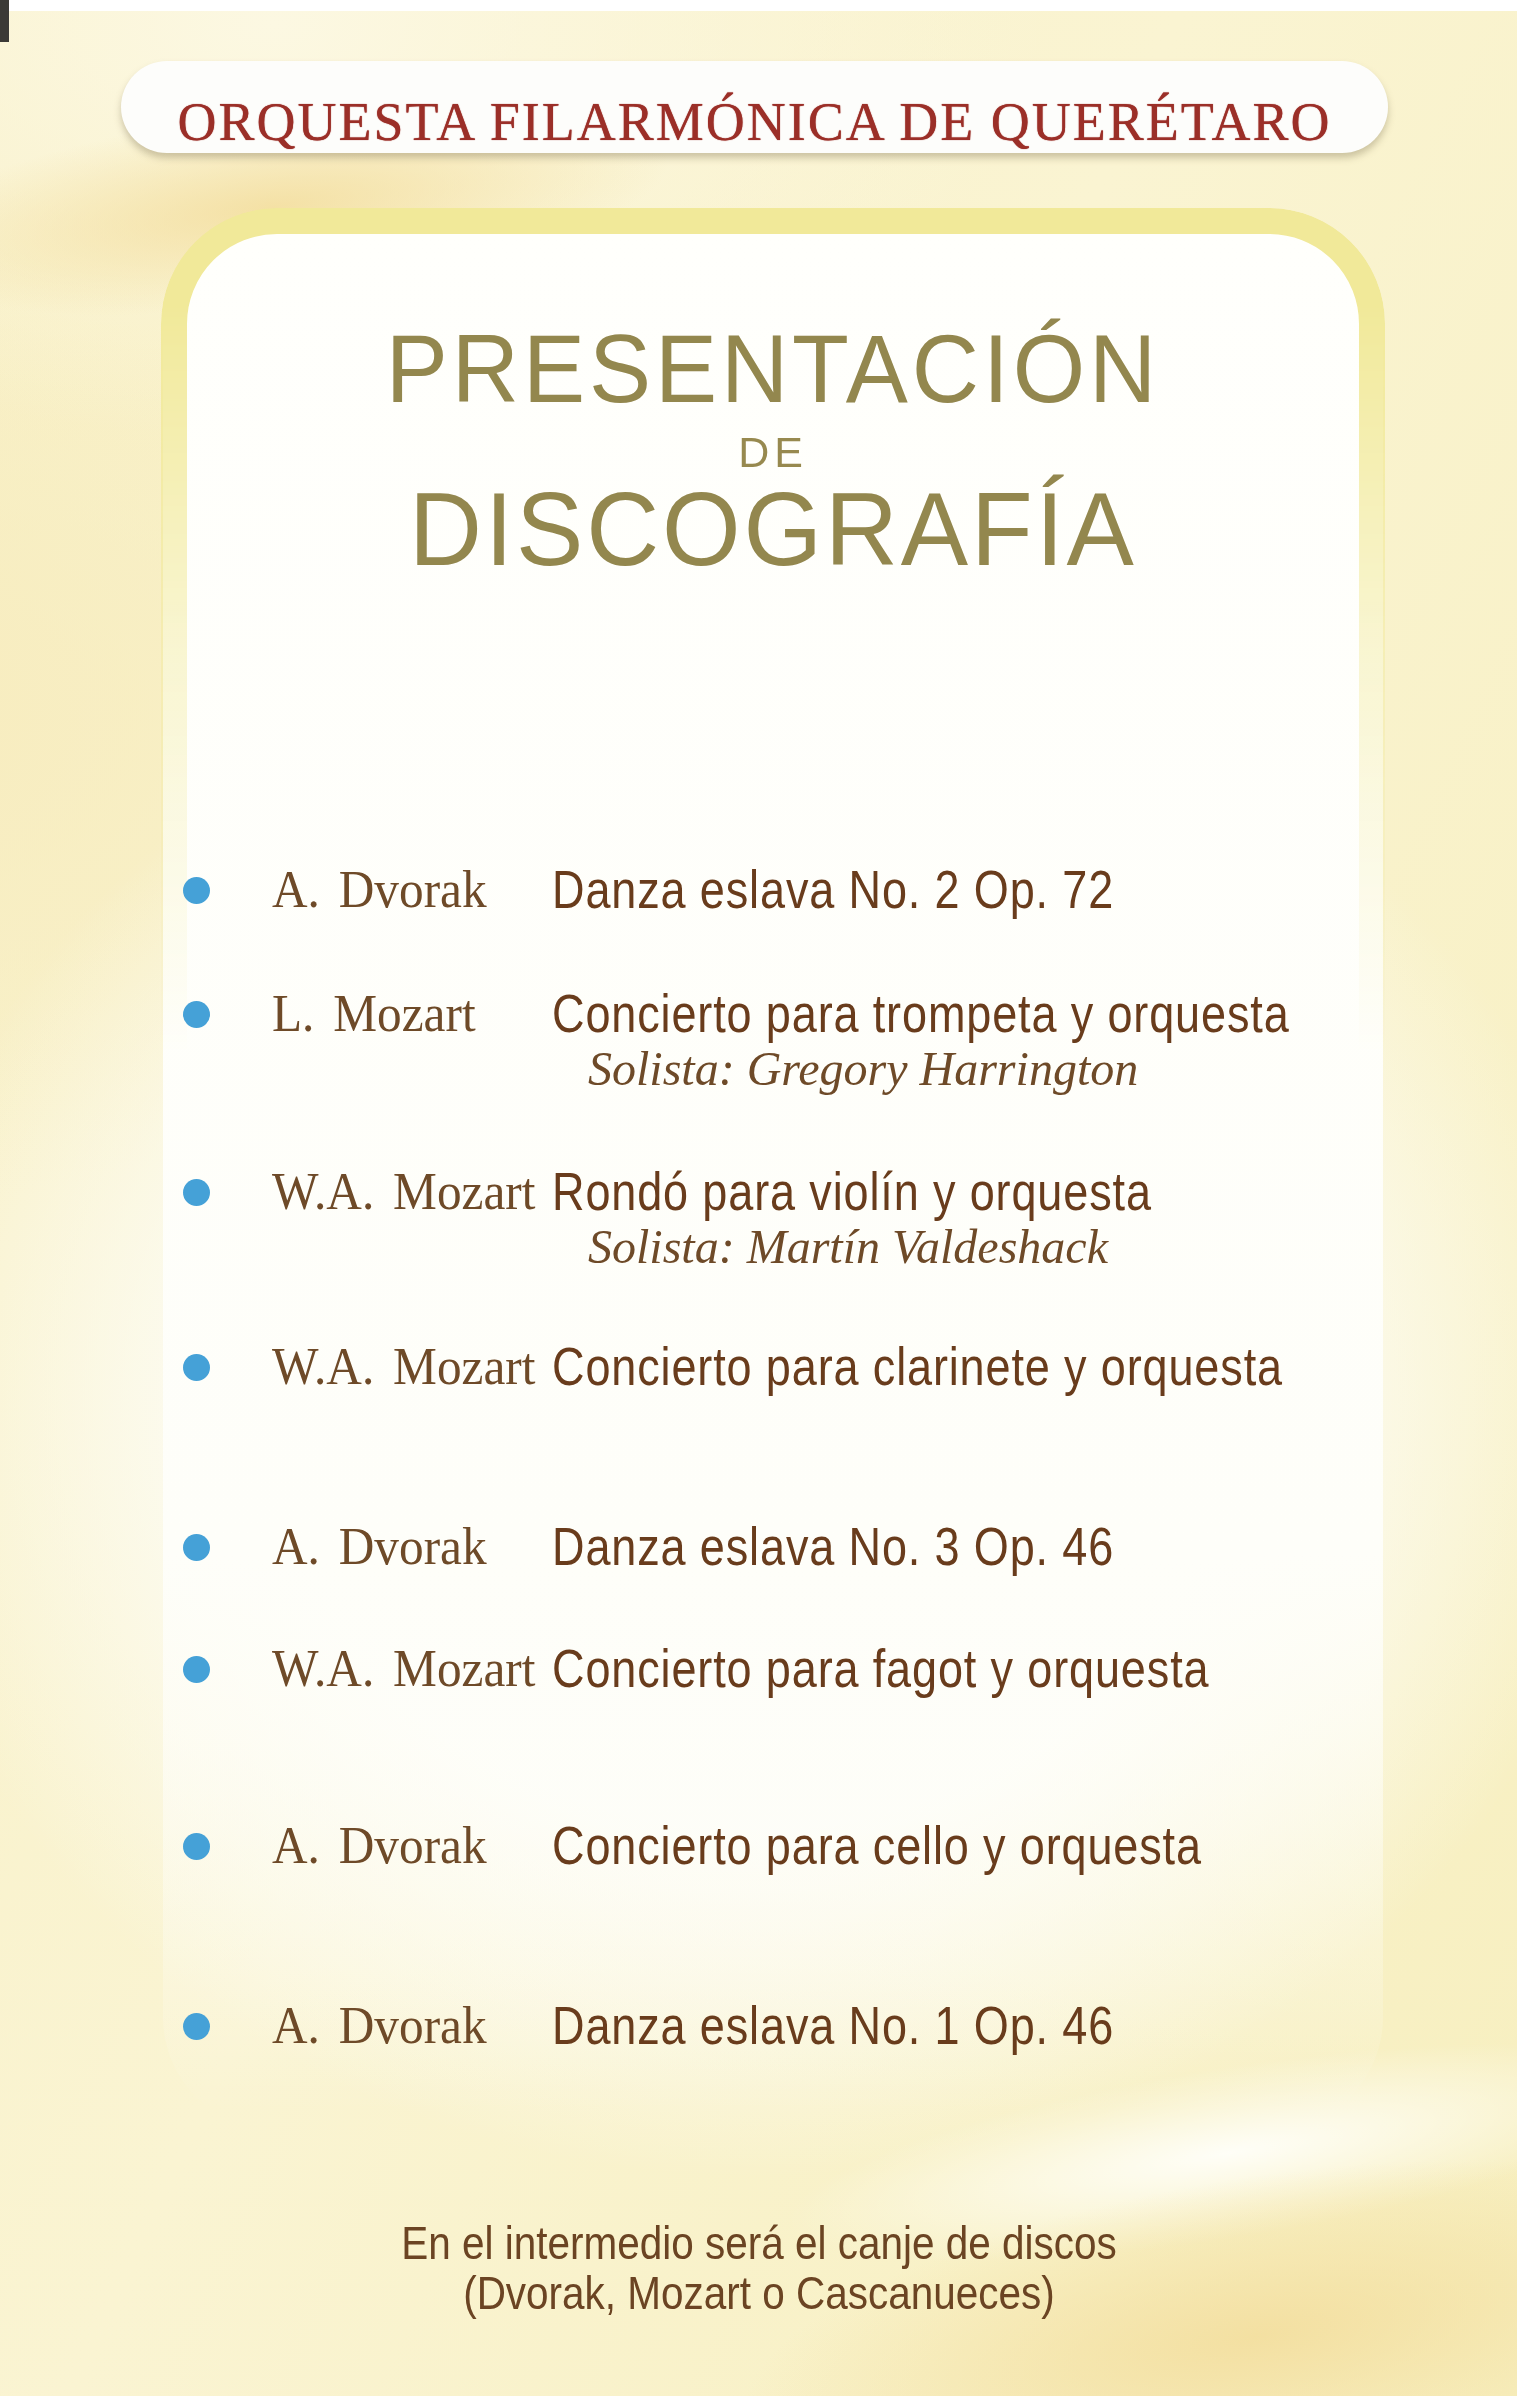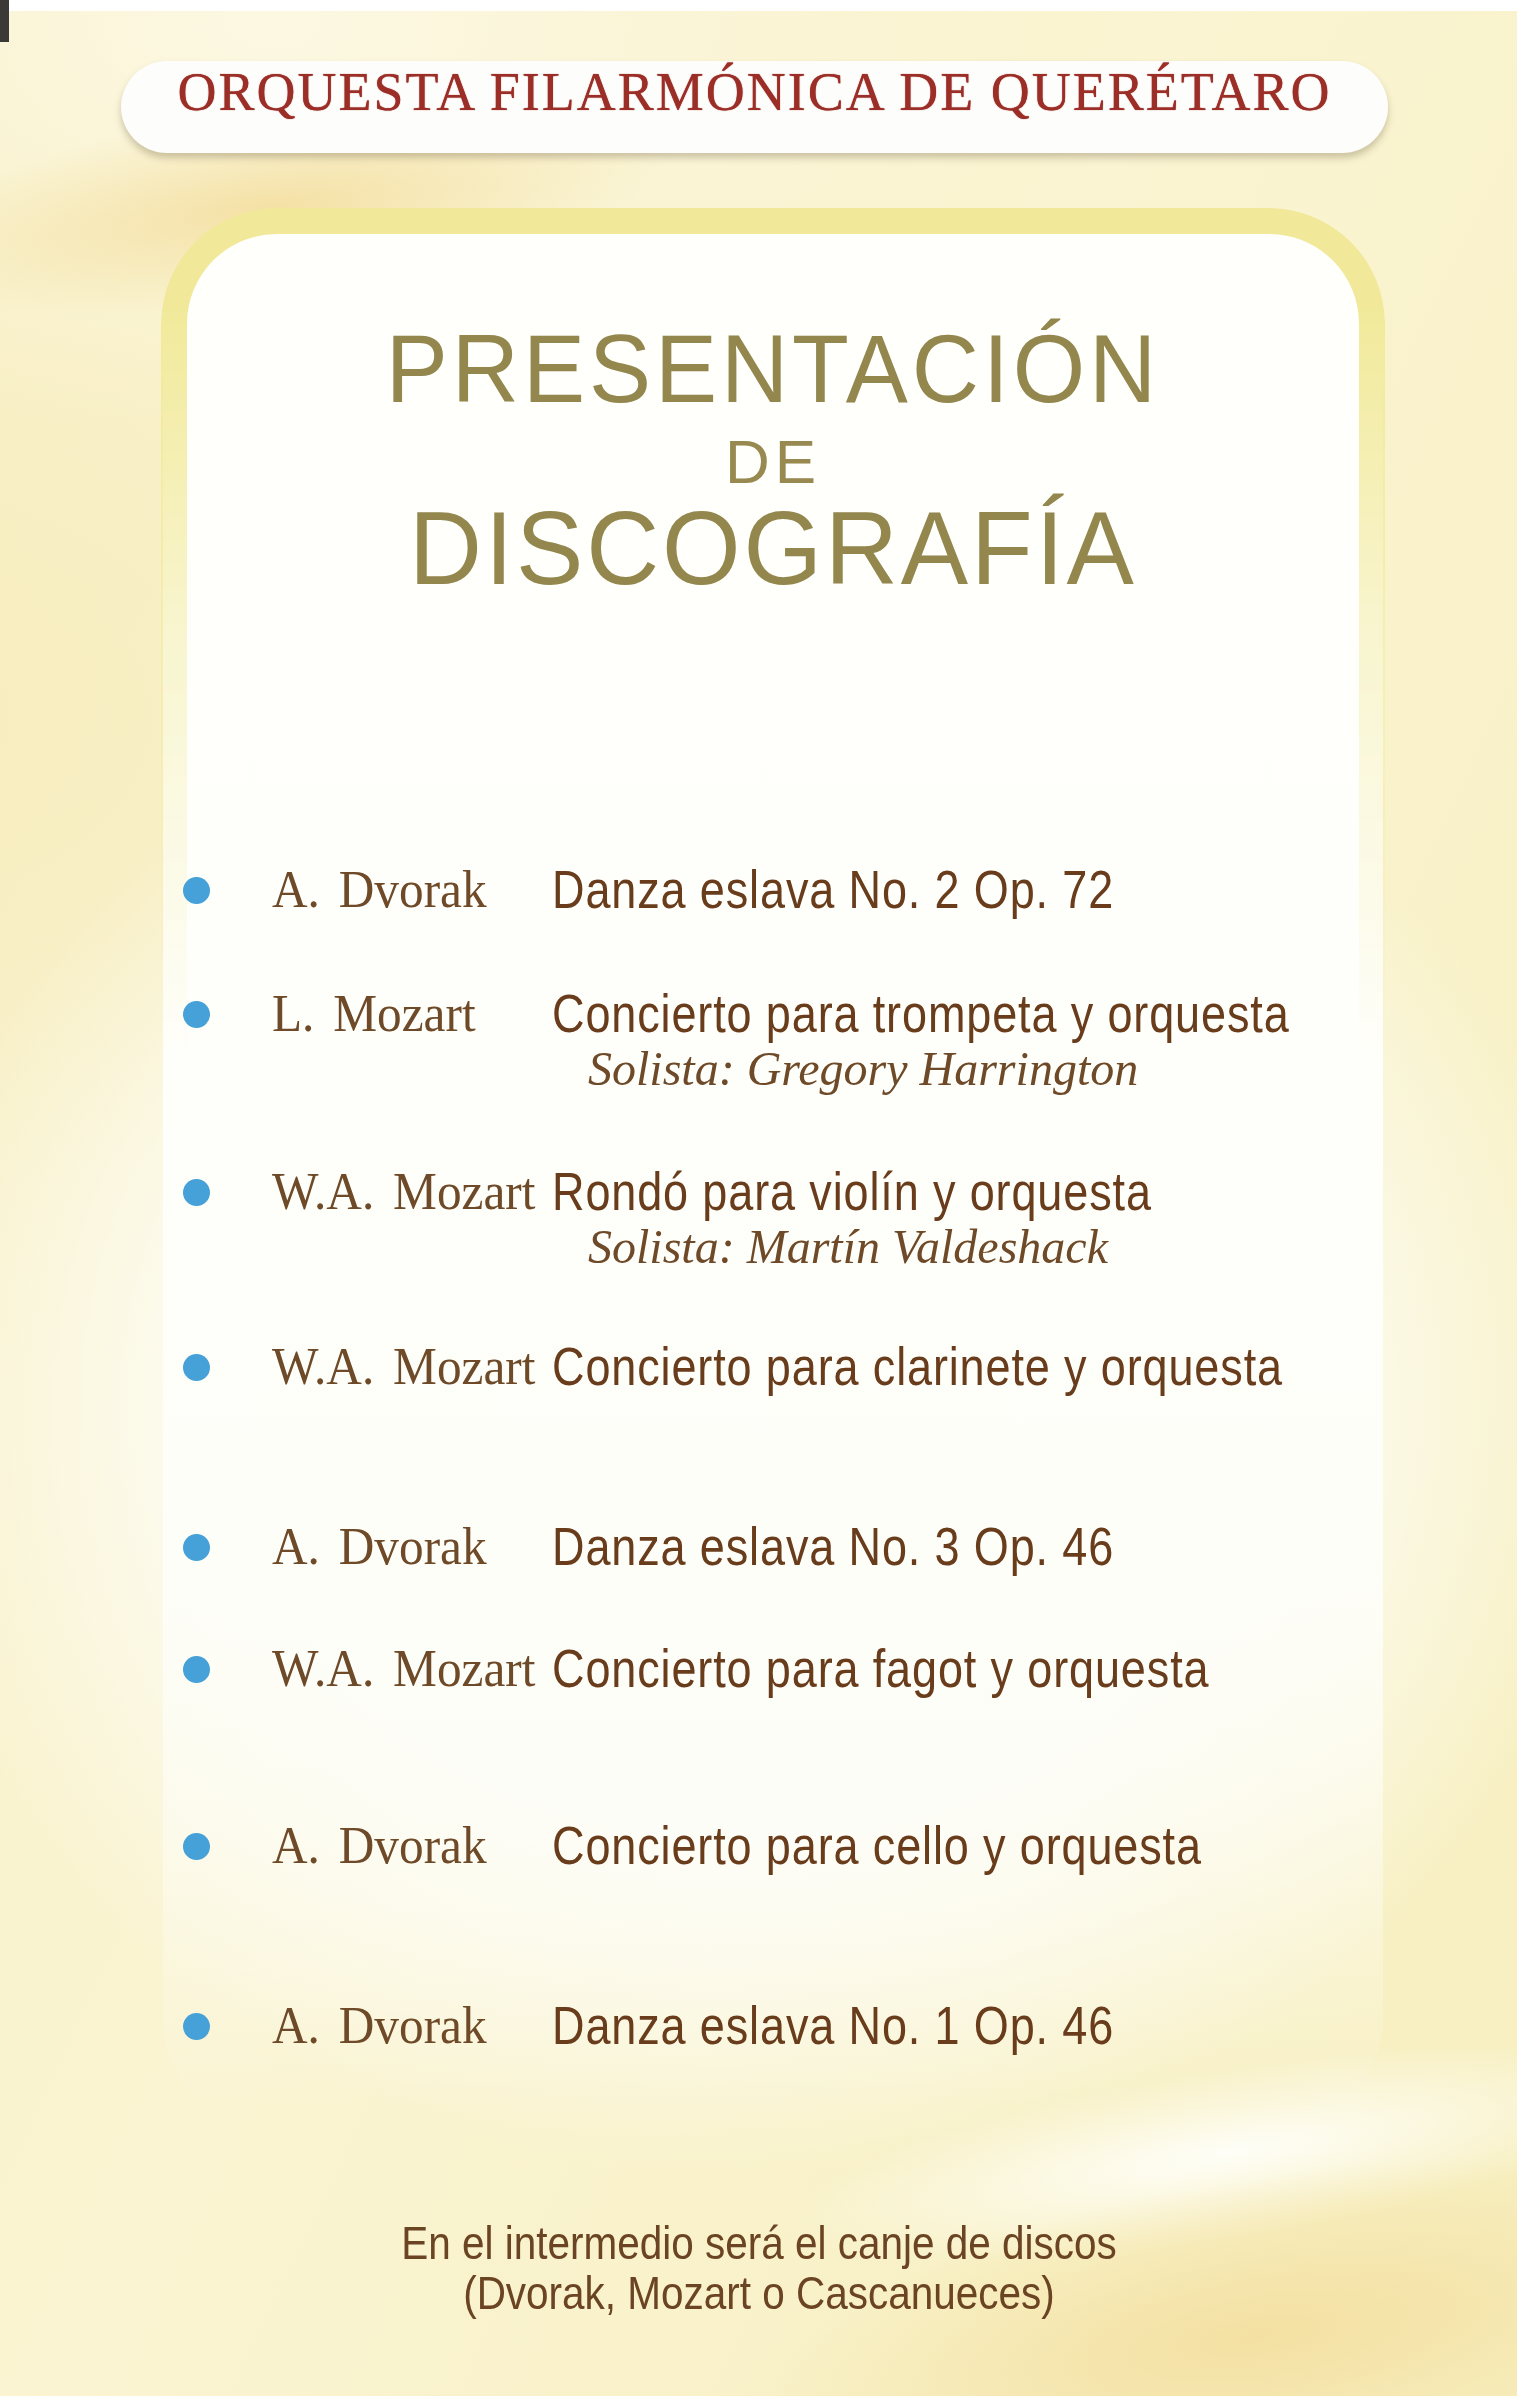--- a/index.html
+++ b/index.html
@@ -15,34 +15,34 @@
   .band-bottomright{left:515px;top:2109px;width:1485px;height:455px;transform:rotate(-9deg);
     background:radial-gradient(50% 50% at 50% 50%, rgba(243,222,158,.9), rgba(243,222,158,0) 70%);}
   .band-bottomwhite{left:634px;top:2039px;width:1188px;height:228px;transform:rotate(-9deg);
     background:radial-gradient(50% 50% at 50% 50%, rgba(255,255,250,.95), rgba(255,255,250,0) 75%);}
   .content-glow{position:absolute;left:-119px;top:634px;width:1742px;height:1544px;
     background:radial-gradient(closest-side, #fdfdf7 55%, rgba(253,253,247,0) 100%);}
   .scan-strip{position:absolute;left:0;top:0;width:100%;height:11px;background:#ffffff;}
   .scan-corner{position:absolute;left:0;top:0;width:9px;height:42px;background:#3b3a36;}
 
   .banner-pill{position:absolute;left:121px;top:61px;width:1267px;height:92px;
-    background:#fdfdfb;border-radius:47px;display:flex;align-items:flex-start;justify-content:center;
+    background:#fdfdfb;border-radius:47px;display:flex;align-items:flex-end;justify-content:center;
     box-shadow:0 5px 7px rgba(148,138,105,.45);}
   .banner-title{font-family:"Liberation Serif",serif;font-size:54px;letter-spacing:2px;
     color:#9b2f28;white-space:nowrap;text-shadow:0 0 1px #9b2f28;}
 
   .card{position:absolute;left:163px;top:210px;width:1220px;height:1921px;border-radius:114px;
     background:linear-gradient(180deg,#fffffc 0%,#fefef9 70%,rgba(254,254,249,0) 99%);}
   .card::before{content:"";position:absolute;inset:-2px;border:26px solid #f1e999;border-radius:116px;
     -webkit-mask-image:linear-gradient(180deg,#000 5%,rgba(0,0,0,.45) 22%,transparent 44%);
     mask-image:linear-gradient(180deg,#000 5%,rgba(0,0,0,.45) 22%,transparent 44%);}
 
   .title-block{position:absolute;left:163px;top:321px;width:1220px;text-align:center;color:#93874e;}
   .title-line-1{font-size:96px;line-height:1;letter-spacing:4px;transform:scaleX(.97);}
-  .title-line-2{font-size:62px;line-height:1;letter-spacing:5px;margin-top:14px;color:#97894f;}
+  .title-line-2{font-size:43px;line-height:1;letter-spacing:5px;margin-top:14px;color:#97894f;}
   .title-line-3{font-size:103px;line-height:1;letter-spacing:3px;margin-top:4px;transform:scaleX(.98);}
 
   .program{position:absolute;left:17px;top:0;width:1518px;height:2397px;}
   .row{position:absolute;left:0;width:1518px;}
   .bullet{position:absolute;left:166px;top:18px;width:27px;height:27px;border-radius:50%;background:#45a1d7;}
   .composer{position:absolute;left:255px;top:0;font-family:"Liberation Serif",serif;font-size:53px;
     line-height:61px;color:#6e4a28;word-spacing:7px;transform:scaleX(.93);transform-origin:left top;white-space:nowrap;}
   .piece{margin-left:535px;font-size:53px;line-height:61px;color:#693c1c;letter-spacing:1px;
     transform:scaleX(.85);transform-origin:left top;white-space:nowrap;}
   .soloist{margin-left:571px;margin-top:-3px;font-family:"Liberation Serif",serif;font-style:italic;

